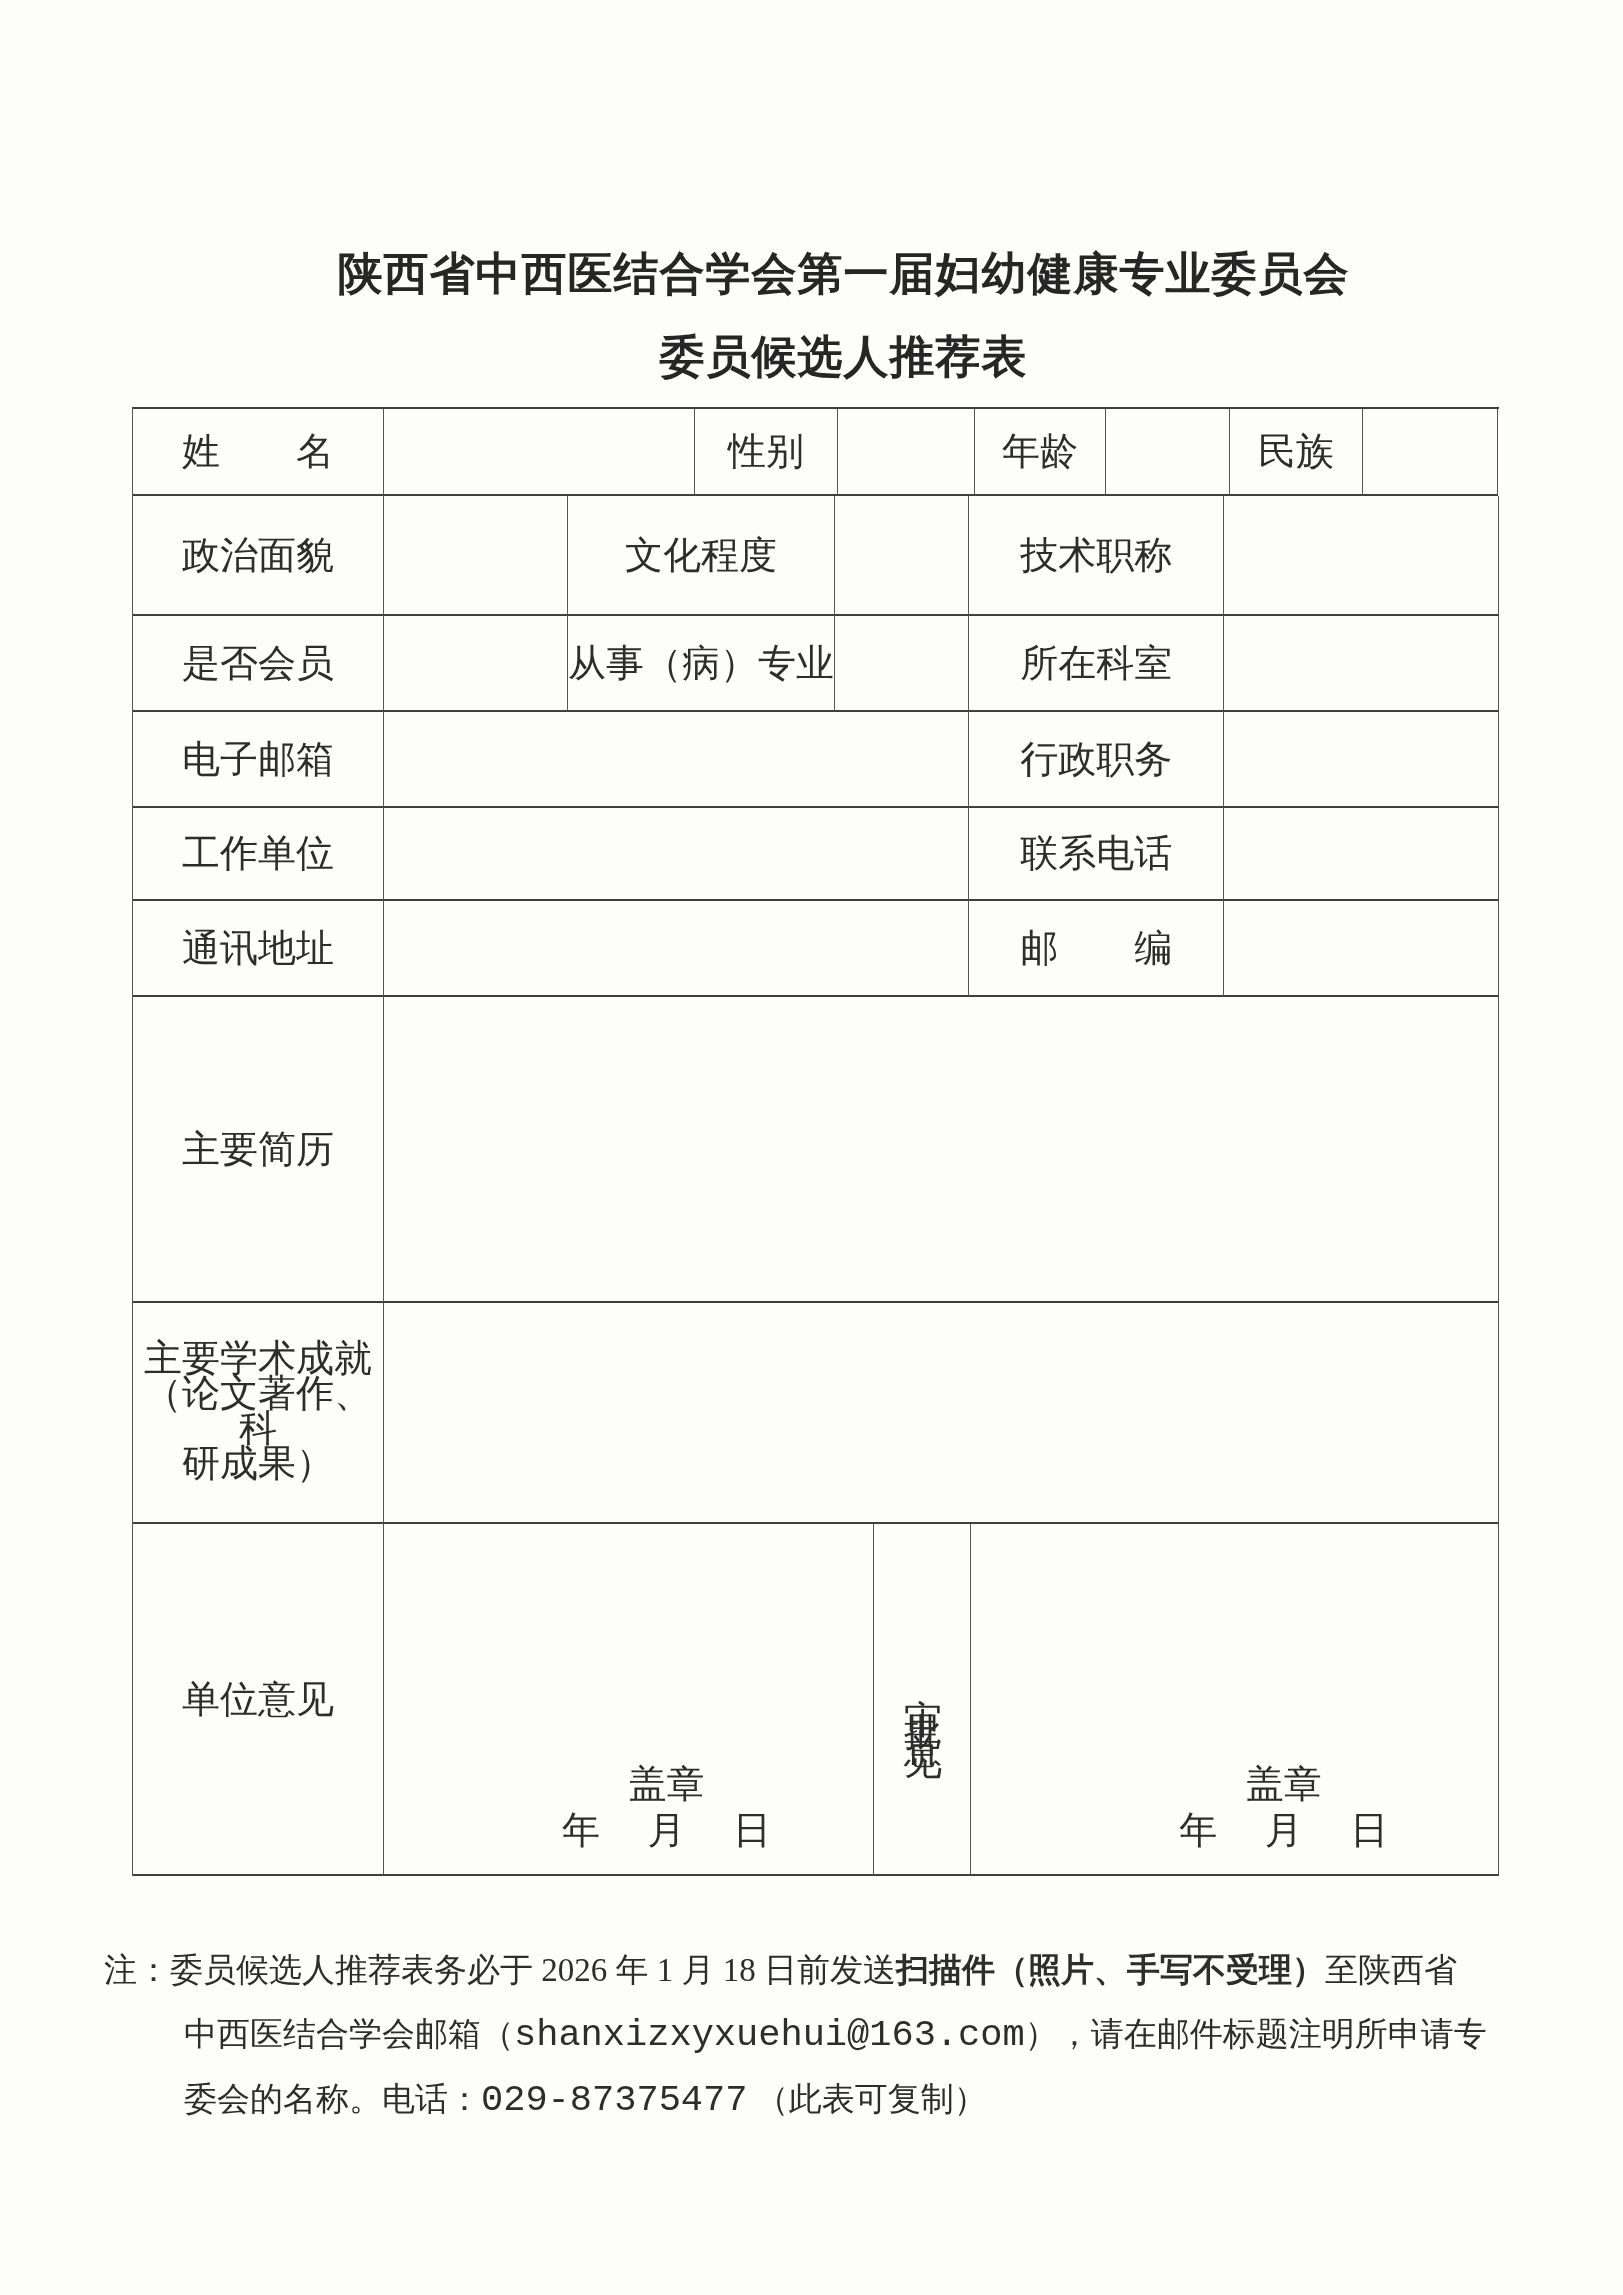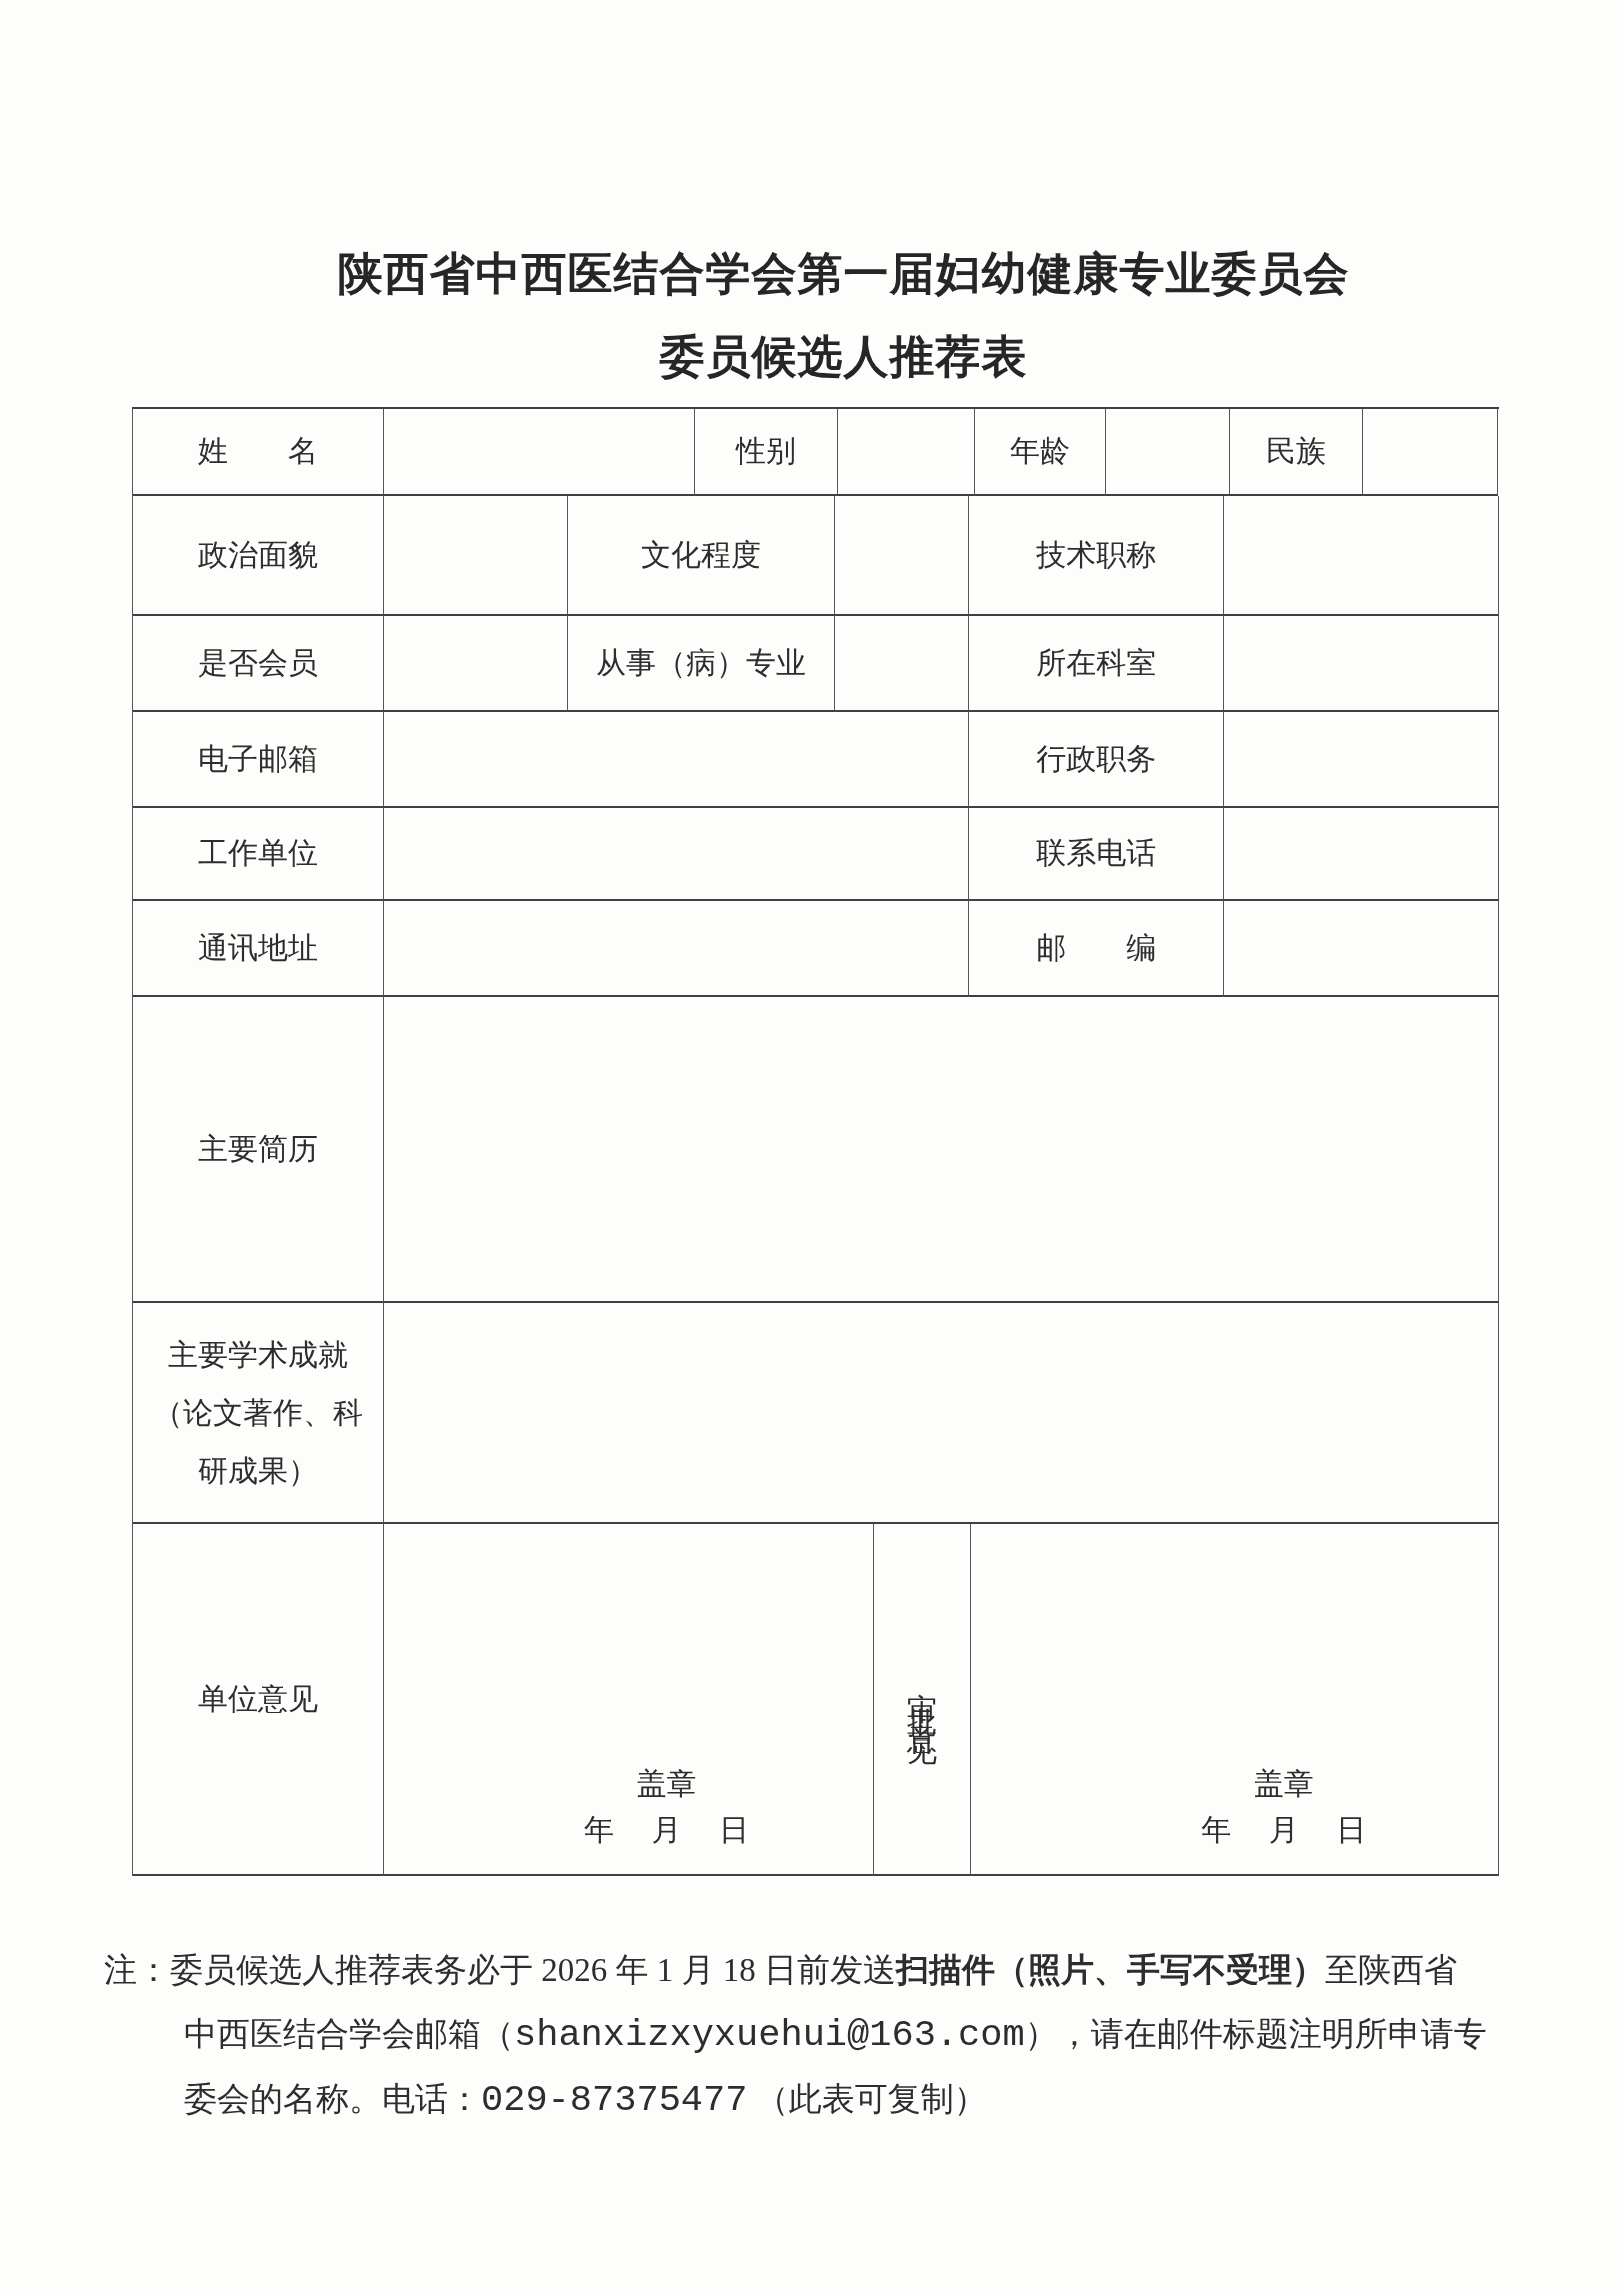--- a/index.html
+++ b/index.html
@@ -24,24 +24,24 @@
     position:absolute; left:132px; top:407px; width:1366px;
     border-top:2.6px solid #3f3f3f;
     border-left:1.5px solid #555555;
   }
   .row { display:flex; }
   .cell {
     box-sizing:border-box;
     border-right:1.5px solid #555555;
     border-bottom:2.6px solid #3f3f3f;
     display:flex; align-items:center; justify-content:center;
-    font-size:30px; color:#2d2d2d;
+    font-size:38px; color:#2d2d2d;
     text-align:center;
   }
-  .pre { white-space:pre-line; line-height:58px; }
+  .pre { white-space:pre-line; line-height:35px;font-family:Liberation Mono, monospace; }
 
   .stampcell {
     flex-direction:column; justify-content:flex-end; align-items:center;
     padding-bottom:21px;
   }
   .stamp-block { text-align:center; line-height:46px; }
   .sb-left  { transform:translateX(38px); }
   .sb-right { transform:translateX(49px); }
 
   .vtext {

